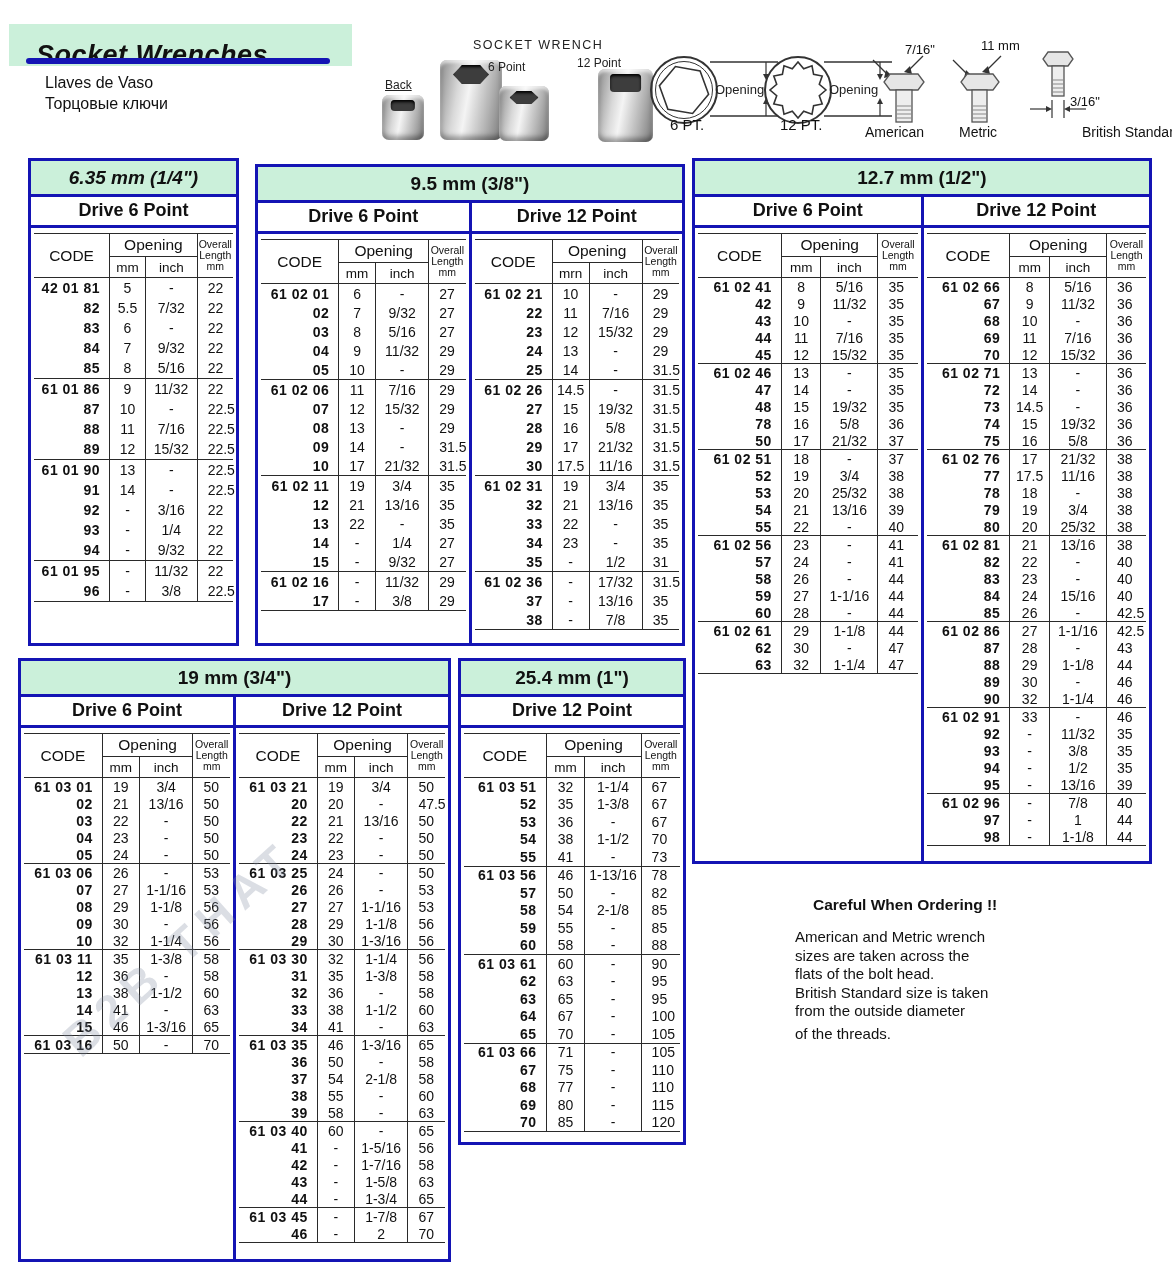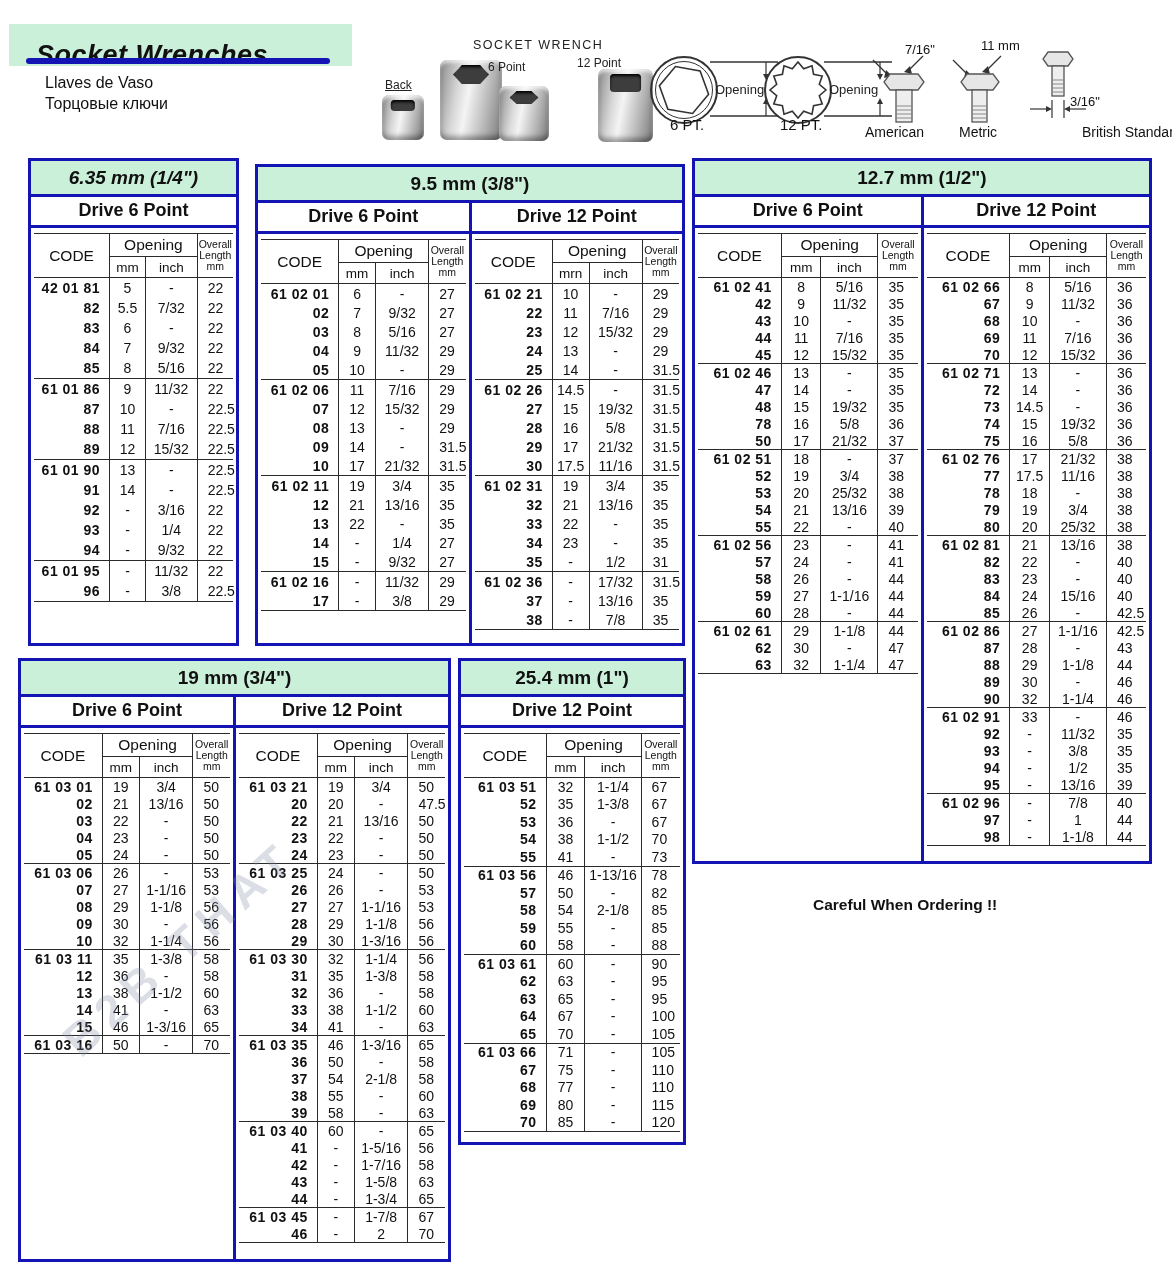--- a/index.html
+++ b/index.html
@@ -1435,15 +1435,23 @@
               </tr>
             </tbody>
           </table>
         </div>
     </div>
   </div>
 </section>
 
 <div class="note">
   <div class="note-title">Careful When Ordering !!</div>
+  <div class="note-body">
+    <div>American and Metric wrench</div>
+    <div>sizes are  taken across the</div>
+    <div>flats of the bolt head.</div>
+    <div>British Standard size is taken</div>
+    <div>from the outside diameter</div>
+    <div class="sp">of the threads.</div>
+  </div>
 </div>
 
 <div class="watermark">B2B THAT</div>
 
 </body></html>

